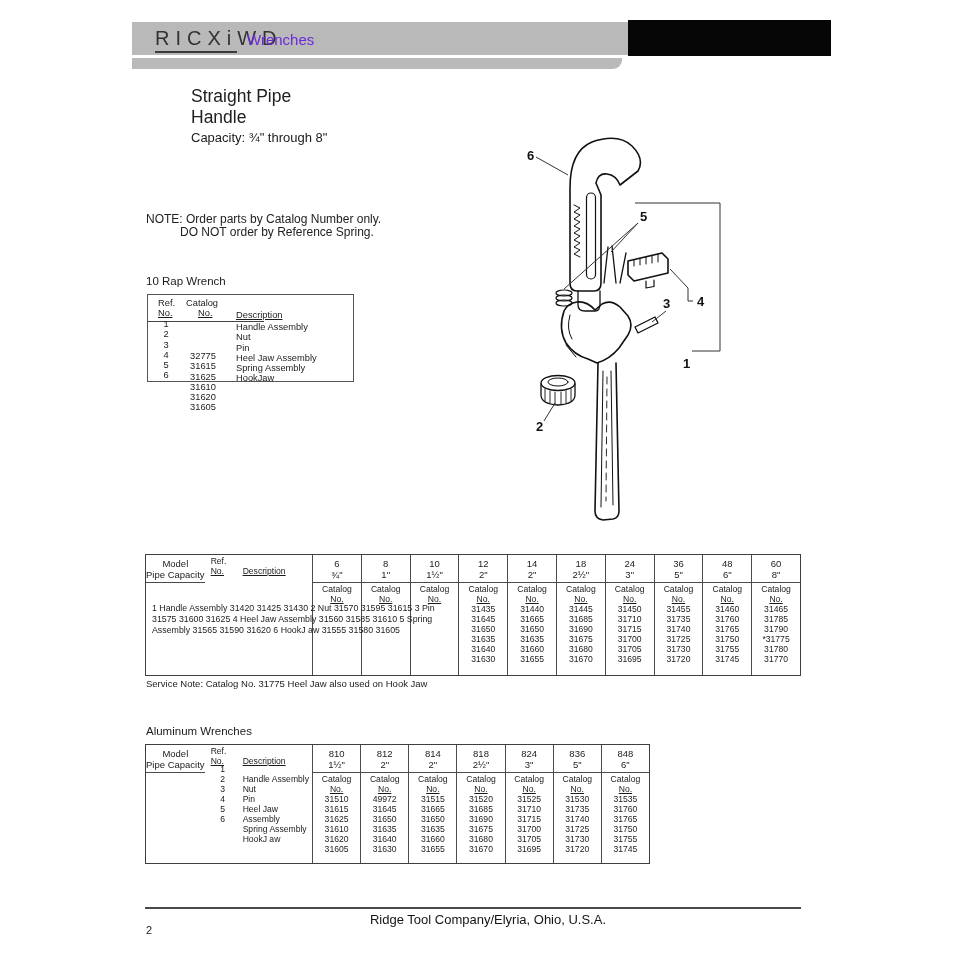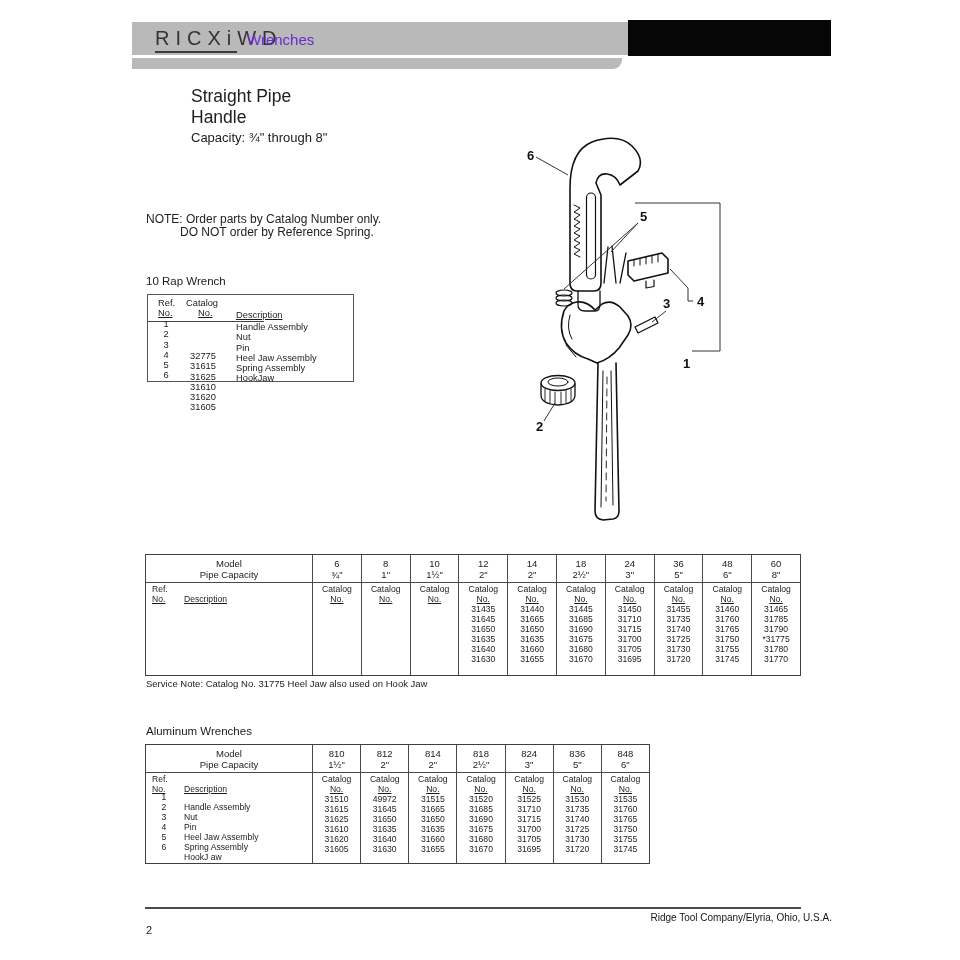--- a/index.html
+++ b/index.html
@@ -34,40 +34,40 @@
   .rap-catno{left:50px;top:13px;}
   .rap-desc-h{left:88px;top:15px;}
   .rap-hline{left:0;top:26px;width:116px;height:1px;background:#444;}
   .pre{white-space:pre-line;}
   .rap-refs{left:12px;top:24px;width:12px;text-align:center;line-height:10.3px;}
   .rap-cats{left:32px;top:24px;width:46px;text-align:center;line-height:10.3px;margin-top:32px;}
   .rap-descs{left:88px;top:27px;line-height:10.3px;}
 
   
   .cat-table{position:absolute;display:flex;border:1.5px solid #3f3f3f;background:#fff;box-sizing:border-box;}
-  .first-col{width:166px;display:flex;flex-direction:column;box-sizing:border-box;}
+  .first-col{width:166px;display:flex;flex-direction:row;box-sizing:border-box;}
   .t-cols{flex:1;display:flex;}
   .t-col{flex:1;border-left:1px solid #4a4a4a;display:flex;flex-direction:column;box-sizing:border-box;min-width:0;}
   .t-head{height:28px;border-bottom:1px solid #4a4a4a;text-align:center;font-size:9.5px;line-height:11.5px;padding-top:2.5px;box-sizing:border-box;}
   .t-body{flex:1;position:relative;font-size:8.6px;}
   .col-body{text-align:center;line-height:10px;padding-top:1px;}
   .cat-u{text-decoration:underline;}
   .nums{display:block;white-space:pre-line;line-height:10px;}
   .bf-ref{position:absolute;left:6px;top:1px;}
   .bf-no{position:absolute;left:6px;top:11px;text-decoration:underline;}
   .bf-desc{position:absolute;left:38px;top:11px;text-decoration:underline;}
   .steel-para{position:absolute;left:6px;top:48px;width:308px;font-size:8.8px;line-height:11px;color:#1b1b1b;}
   .alu-refs{position:absolute;left:8px;top:19px;width:20px;text-align:center;line-height:10px;}
   .alu-descs{position:absolute;left:38px;top:19px;line-height:10px;}
 
   .svc-note{left:146px;top:678px;font-size:9.5px;color:#222;}
 
   
   .foot-rule{left:145px;top:907px;width:656px;height:2px;background:#4a4a4a;}
-  .foot-text{left:128px;top:912px;width:704px;text-align:right;font-size:10px;color:#141414;}
+  .foot-text{left:136px;top:912px;width:704px;text-align:center;font-size:13px;color:#141414;}
   .page-num{left:146px;top:924px;font-size:11px;color:#222;}
 
   .diagram{left:500px;top:133px;width:265px;height:398px;}
   svg text.callout{font-family:"Liberation Sans",sans-serif;font-size:13px;font-weight:600;fill:#111;}
 </style>
 </head>
 <body>
 
 <div class="abs hdr-bar"></div>
 <div class="abs hdr-black"></div>
@@ -332,20 +332,21 @@
         <div class="cat-u">No.</div>
         <span class="nums">31465
 31785
 31790
 *31775
 31780
 31770</span>
       </div>
     </div>
     </div>
+  <div class="steel-para">1 Handle Assembly 31420 31425 31430 2 Nut 31570 31595 31615 3 Pin 31575 31600 31625 4 Heel Jaw Assembly 31560 31585 31610 5 Spring Assembly 31565 31590 31620 6 HookJ aw 31555 31580 31605</div>
 </div>
 <div class="abs svc-note">Service Note: Catalog No. 31775 Heel Jaw also used on Hook Jaw</div>
 
 <div class="abs sec-head" style="left:146px;top:725px;">Aluminum Wrenches</div>
 <div class="cat-table" style="left:145px;top:744px;width:505px;height:120px;">
   <div class="first-col">
     <div class="t-head">
       <div>Model</div>
       <div>Pipe Capacity</div>
     </div>

